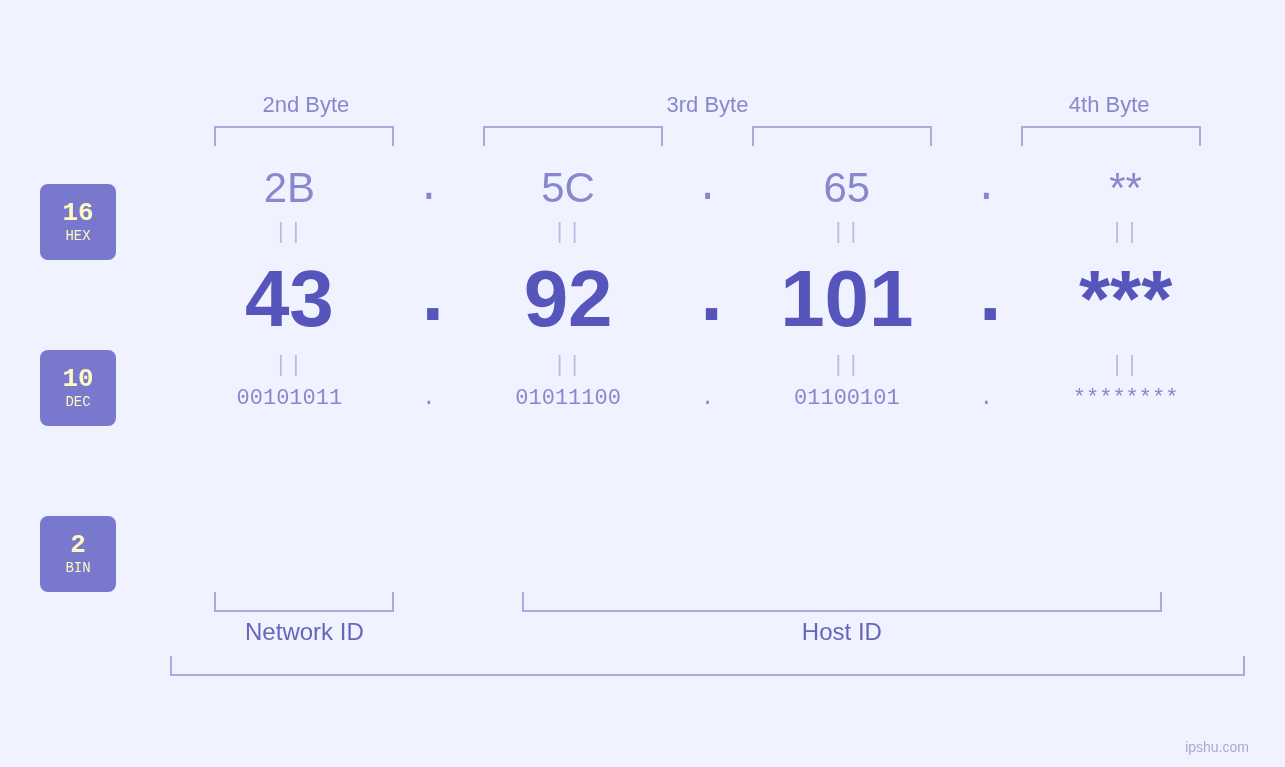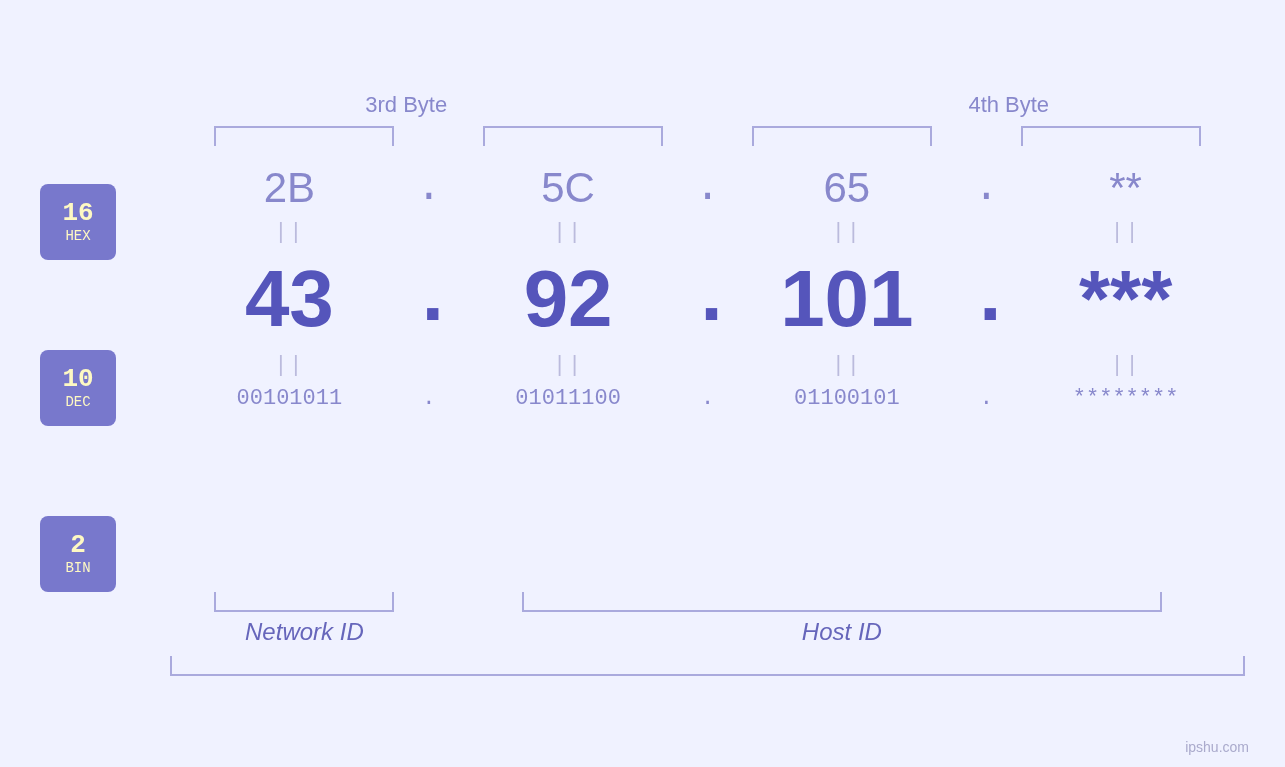--- a/index.html
+++ b/index.html
@@ -217,20 +217,21 @@
     .connector-spacer {
       width: 40px;
     }
   </style>
 </head>
 <body>
 
 <div class="main-container">
 
   <div class="byte-headers">
+    <div class="byte-header-cell">2nd Byte</div>
     <div class="byte-header-cell">3rd Byte</div>
     <div class="byte-header-cell">4th Byte</div>
   </div>
 
   <div class="top-brackets">
     <div class="bracket-cell">
       <div class="bracket-top"></div>
     </div>
     <div class="bracket-cell">
       <div class="bracket-top"></div>
@@ -320,21 +321,21 @@
 
       <div style="flex:1; display:flex; justify-content:center;">
         <div style="width:180px; height:20px; border-bottom:2px solid #aaaadd; border-left:2px solid #aaaadd; border-right:2px solid #aaaadd;"></div>
       </div>
 
       <div style="flex:3; display:flex; justify-content:center;">
         <div style="width:640px; height:20px; border-bottom:2px solid #aaaadd; border-left:2px solid #aaaadd; border-right:2px solid #aaaadd;"></div>
       </div>
     </div>
 
-    <div style="display:flex; width:100%; margin-top:6px;font-style:italic;">
+    <div style="display:flex; width:100%; margin-top:6px;">
       <div style="flex:1; text-align:center; color:#6666bb; font-size:24px; font-family:Arial,sans-serif; font-weight:500;">Network ID</div>
       <div style="flex:3; text-align:center; color:#6666bb; font-size:24px; font-family:Arial,sans-serif; font-weight:500;">Host ID</div>
     </div>
   </div>
 
   <div class="class-area">
     <div class="class-bracket"></div>
   </div>
 
   <div class="watermark">ipshu.com</div>

